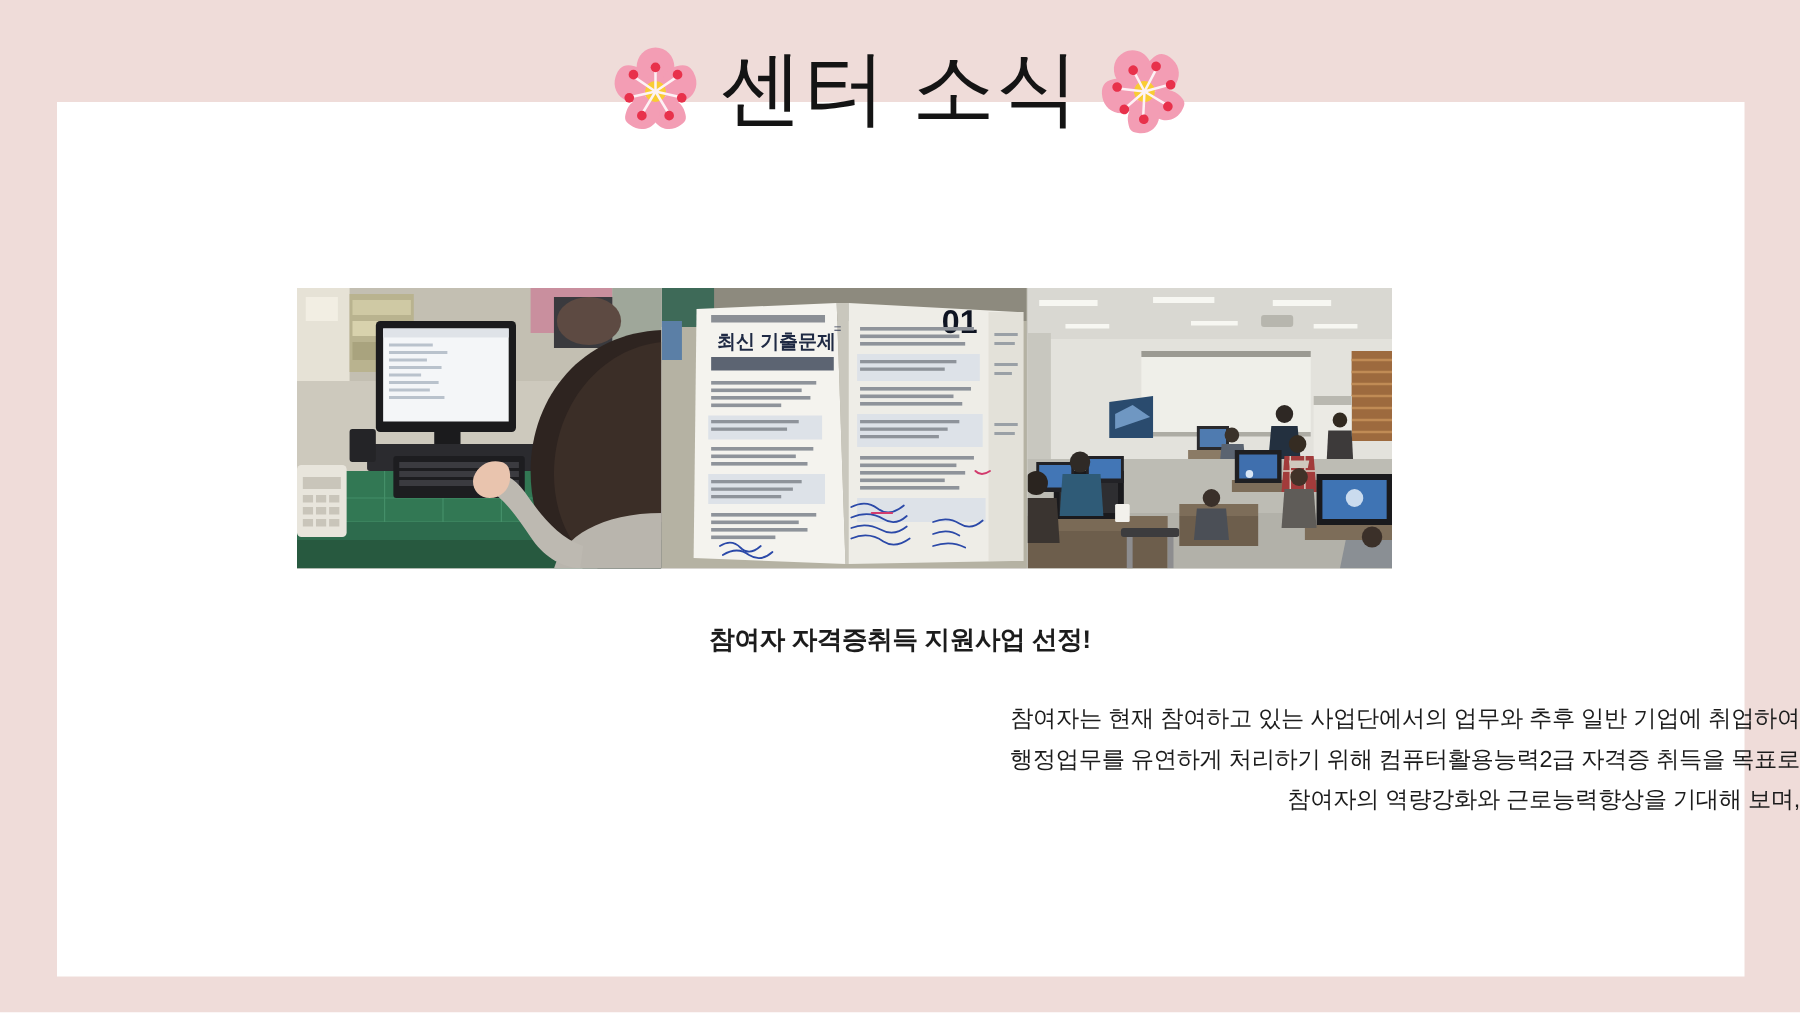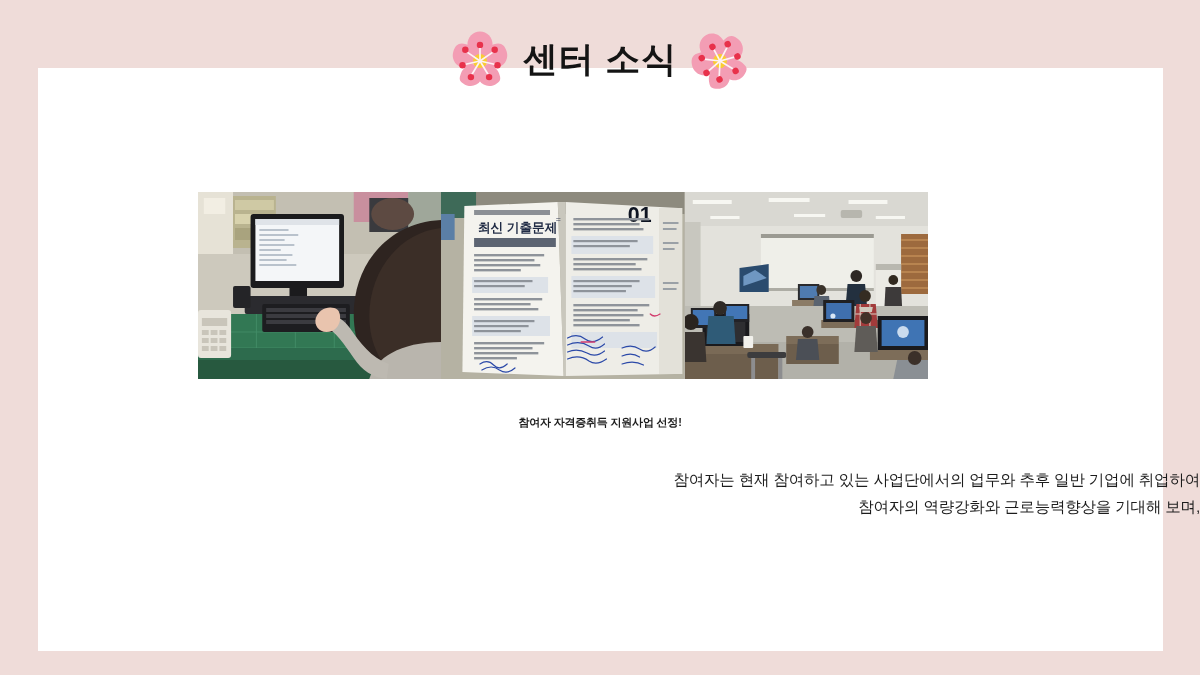--- a/index.html
+++ b/index.html
@@ -28,22 +28,22 @@
     width: 1200px; height: 86px;
     display: flex;
     align-items: center;
     justify-content: center;
     gap: 2px;
     pointer-events: none;
   }
   .blossom { width: 70px; height: 70px; flex: 0 0 auto; }
   .blossom.right { transform: rotate(-28deg); }
   #title-text {
-    font-size: 35px;
-    font-weight: bold;
+    font-size: 55px;
+    font-weight: normal;
     color: #141414;
     letter-spacing: 1px;
     line-height: 1;
     padding: 0 6px 6px 6px;
     white-space: nowrap;
   }
 
   
   #photos {
     position: absolute;
@@ -59,21 +59,21 @@
     background: #b9b6ad;
   }
   .photo svg { display: block; width: 100%; height: 100%; }
 
   
   #headline {
     position: absolute;
     left: 0; top: 415px;
     width: 1200px;
     text-align: center;
-    font-size: 11px;
+    font-size: 17px;
     font-weight: bold;
     color: #1c1c1c;
     letter-spacing: -0.2px;
   }
   #body {
     position: absolute;
     left: 0; top: 466px;
     width: 1200px;
     text-align: right;
   }
@@ -446,16 +446,17 @@
         <circle cx="126" cy="140" r="6" fill="#3a302a"></circle>
         <path d="M116 147 L136 147 L138 168 L114 168 Z" fill="#4b4f56"></path>
       </svg>
     </div>
   </div>
 
   <div id="headline">참여자 자격증취득 지원사업 선정!</div>
 
   <div id="body">
     <div class="line">참여자는 현재 참여하고 있는 사업단에서의 업무와 추후 일반 기업에 취업하여</div>
+    <div class="line">행정업무를 유연하게 처리하기 위해 컴퓨터활용능력2급 자격증 취득을 목표로</div>
     <div class="line">참여자의 역량강화와 근로능력향상을 기대해 보며,</div>
   </div>
 
 </div>
 
 </body></html>

